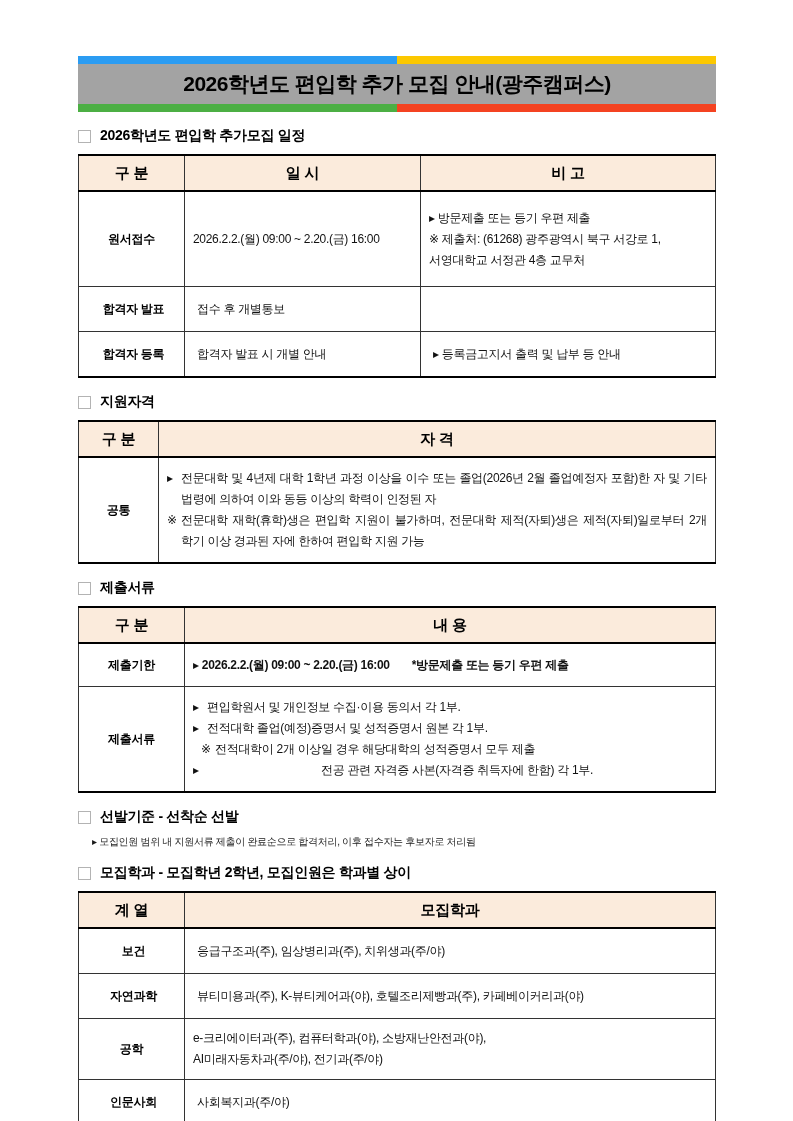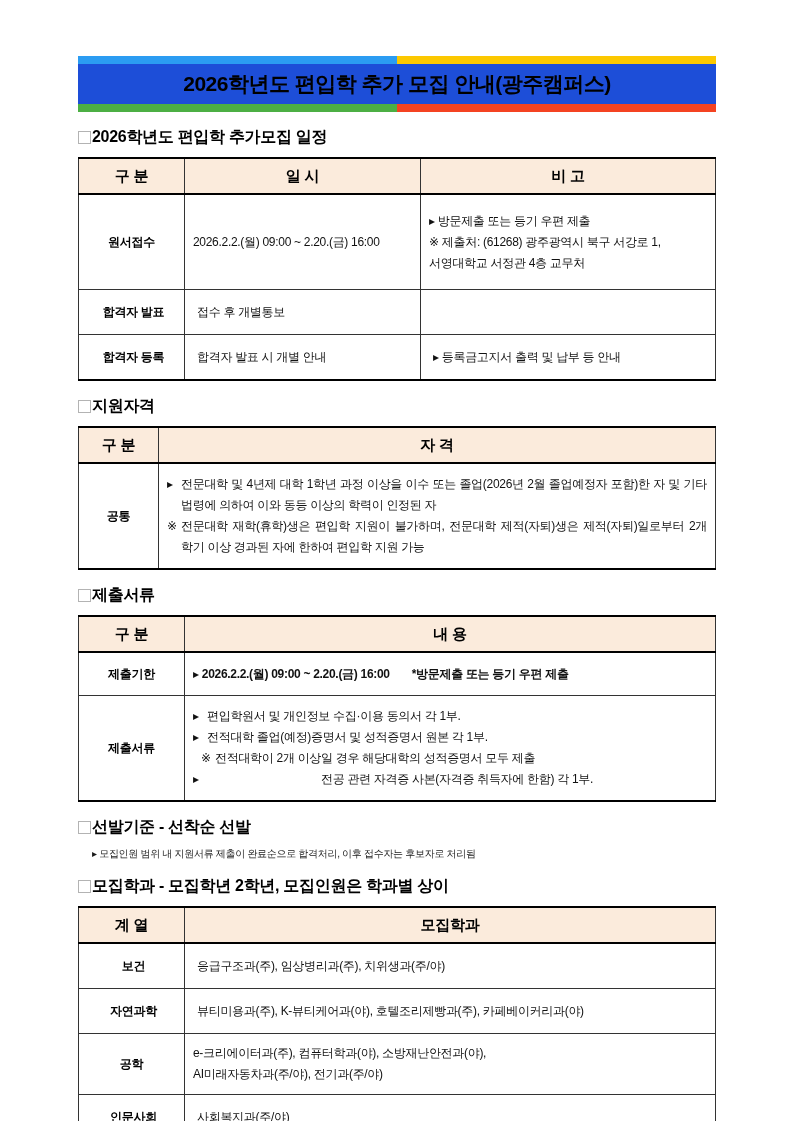--- a/index.html
+++ b/index.html
@@ -12,28 +12,28 @@
 
   
   .banner{width:100%;}
   .banner-bar{display:flex;height:8px;width:100%;}
   .banner-bar span{flex:1;}
   .bar-blue{background:#2b9cf2;}
   .bar-yellow{background:#fcc800;}
   .bar-green{background:#4caf44;}
   .bar-red{background:#f44321;}
   .banner-title{
-    background:#1d4ed8;height:40px;display:flex;align-items:center;justify-content:center;
+    background:#a3a3a3;height:40px;display:flex;align-items:center;justify-content:center;
     font-size:21px;font-weight:bold;letter-spacing:-0.5px;color:#000;
   }
 
   
   .section-heading{
-    display:flex;align-items:center;gap:1px;
-    margin:15px 0 9px 0;font-size:16px;font-weight:bold;color:#000;letter-spacing:-0.3px;
+    display:flex;align-items:center;gap:9px;
+    margin:15px 0 9px 0;font-size:14px;font-weight:bold;color:#000;letter-spacing:-0.3px;
   }
   .checkbox{
     width:11px;height:11px;border:1.5px solid #b3b3b3;background:#fff;flex:0 0 auto;
   }
   .sub-bullet{
     margin:2px 0 4px 14px;font-size:10px;color:#1a1a1a;letter-spacing:-0.3px;
   }
 
   
   table{

